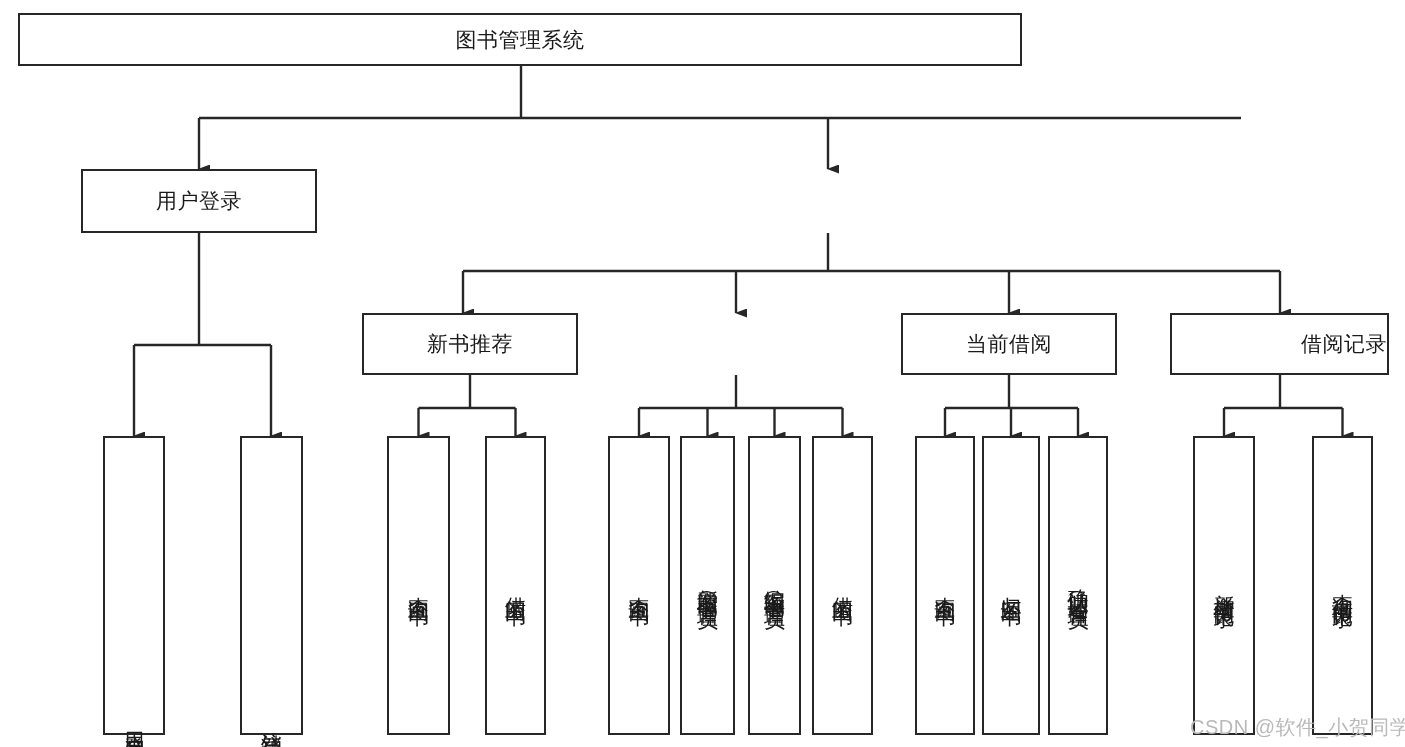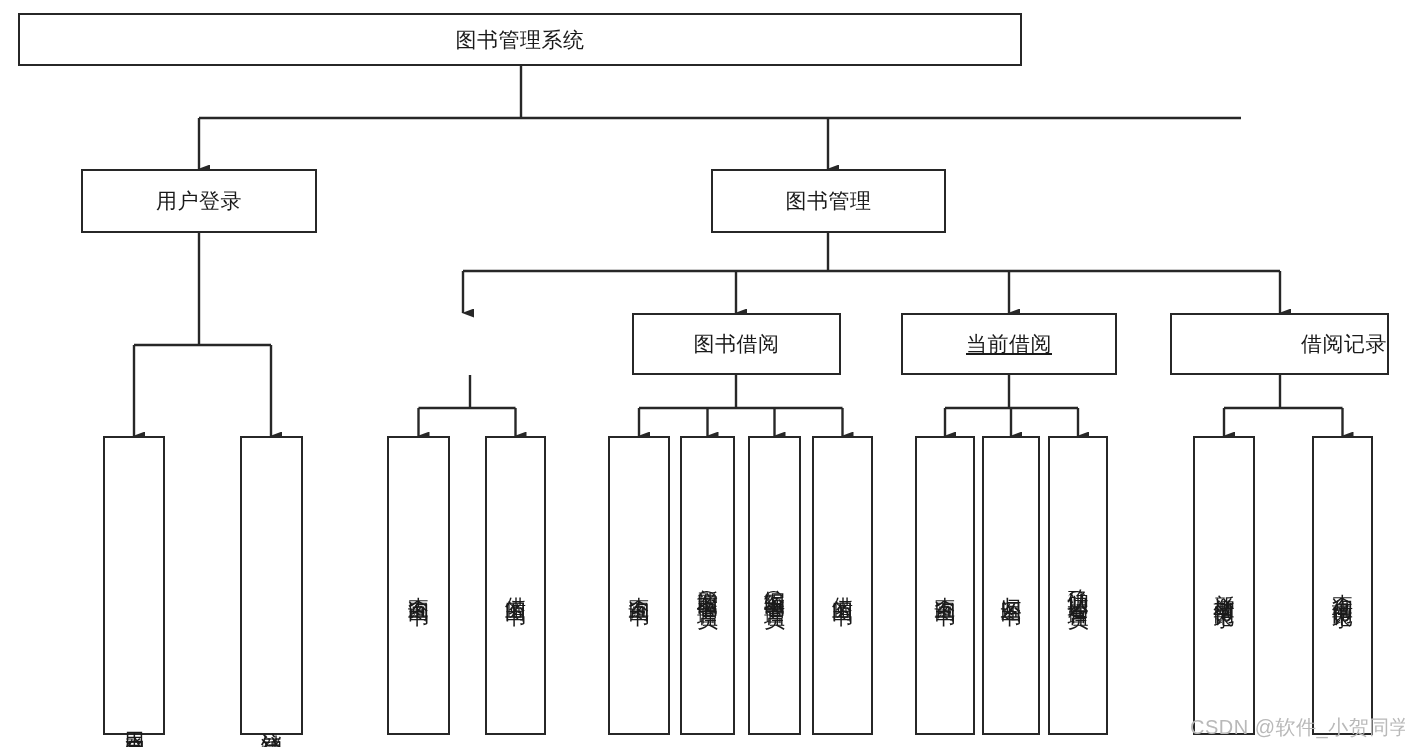--- a/index.html
+++ b/index.html
@@ -124,28 +124,25 @@
       </g>
   </svg>
 
   <div class="node root horiz" id="node-root" style="left: 18px; top: 13px; width: 1004px; height: 53px;">
     <span class="lbl">图书管理系统</span>
   </div>
 
   <div class="node horiz" id="node-l2-0" style="left: 81px; top: 169px; width: 236px; height: 64px;">
     <span class="lbl">用户登录</span>
   </div>
-  <div class="node horiz" id="node-l2-1" style="left: 711px; top: 169px; width: 235px; height: 64px;">
-    <span class="lbl">图书管理</span>
+
+  <div class="node horiz" id="node-l3-0" style="left: 362px; top: 313px; width: 216px; height: 62px;">
+    <span class="lbl">新书推荐</span>
   </div>
-
-  <div class="node horiz" id="node-l3-1" style="left: 632px; top: 313px; width: 209px; height: 62px;">
-    <span class="lbl">图书借阅</span>
-  </div>
-  <div class="node horiz" id="node-l3-2" style="left: 901px; top: 313px; width: 216px; height: 62px; text-decoration: underline;">
+  <div class="node horiz" id="node-l3-2" style="left: 901px; top: 313px; width: 216px; height: 62px;">
     <span class="lbl">当前借阅</span>
   </div>
   <div class="node horiz" id="node-l3-3" style="left: 1170px; top: 313px; width: 219px; height: 62px; justify-content: flex-end;">
     <span class="lbl">借阅记录</span>
   </div>
 
   <div class="node vert bottomed" id="node-leaf-0" style="left: 103px; top: 436px; width: 62px; height: 299px;">
     <span class="lbl">用户登录</span>
   </div>
   <div class="node vert bottomed" id="node-leaf-1" style="left: 240px; top: 436px; width: 63px; height: 299px;">

